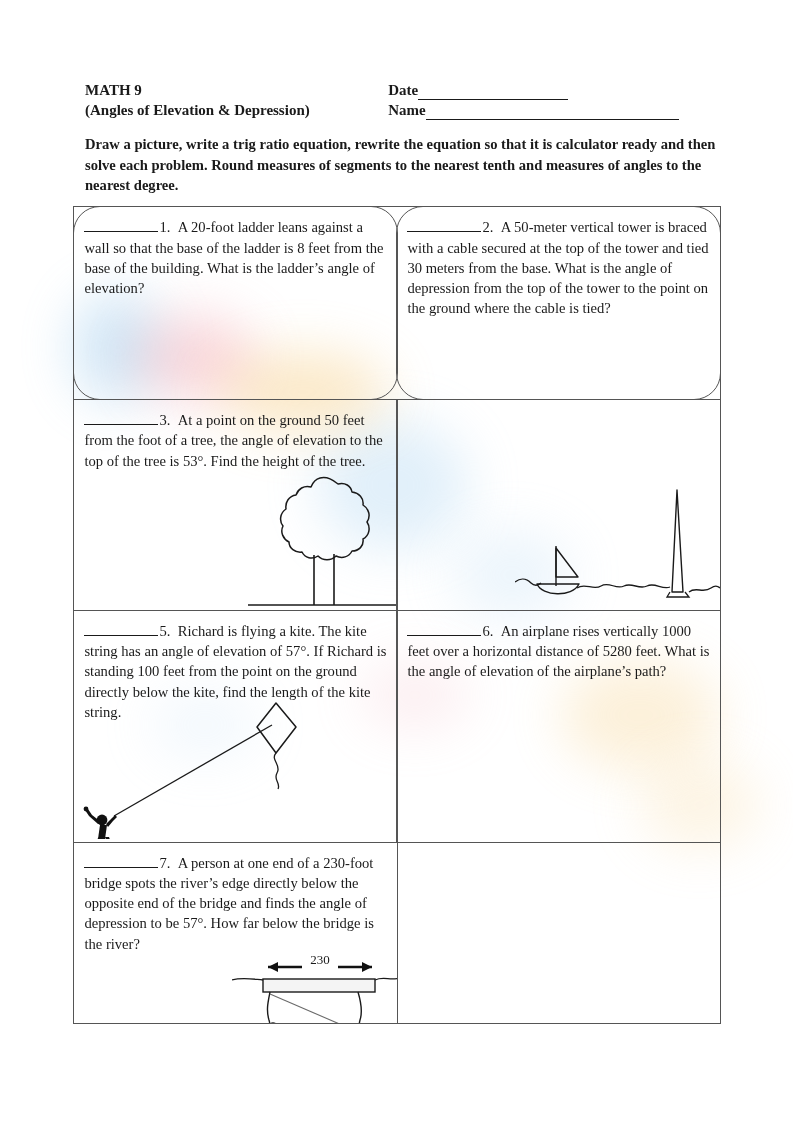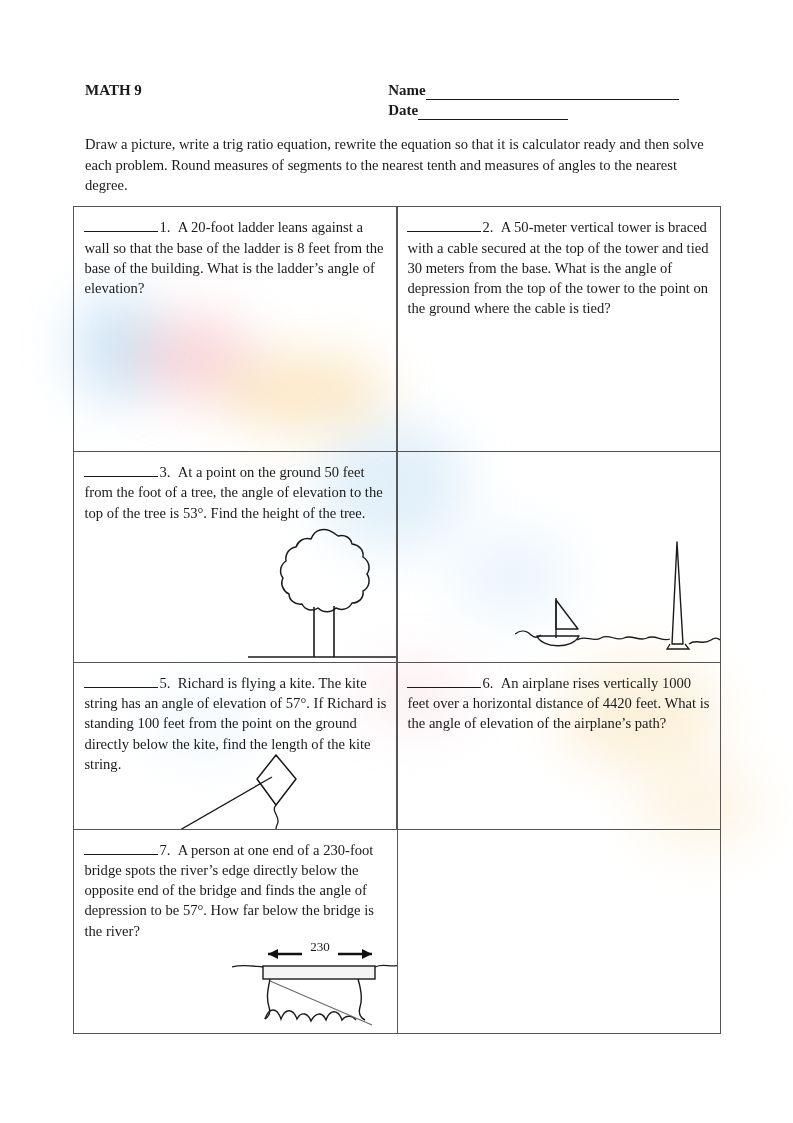--- a/index.html
+++ b/index.html
@@ -67,20 +67,21 @@
   
   .instructions {
     position: absolute;
     left: 85px;
     top: 134px;
     width: 635px;
     font-size: 14.6px;
     line-height: 20.5px;
     color: #1a1a1a;
     text-align: left;
+    font-weight: bold;
   }
 
   
   .grid {
     position: absolute;
     left: 73px;
     top: 206px;
     width: 646px;
     border: 1.2px solid #555;
     border-collapse: collapse;
@@ -88,24 +89,24 @@
     grid-template-columns: 1fr 1fr;
   }
   .cell {
     position: relative;
     border: 1.2px solid #555;
     margin: -0.6px;
     padding: 10px 10px 4px 10px;
     box-sizing: border-box;
     overflow: hidden;
   }
-  .r1 { height: 246px; }
+  .r1 { height: 194px; border-radius: 27px; }
   .r2 { height: 212px; }
-  .r3 { height: 168px; }
-  .r4 { height: 205px; }
+  .r3 { height: 233px; }
+  .r4 { height: 182px; }
 
   .qtext {
     font-size: 14.6px;
     line-height: 20.2px;
     color: #1a1a1a;
     position: relative;
     z-index: 3;
   }
   .blank {
     display: inline-block;
@@ -128,27 +129,28 @@
 <div class="wm wm-yel1"></div>
 <div class="wm wm-yel2"></div>
 <div class="wm wm-yel3"></div>
 <div class="wm wm-blue4"></div>
 
 <div class="page">
 
   <div class="header">
     <div class="hdr-left">
       <div class="hdr-line">MATH 9</div>
+      <div class="hdr-line">(Angles of Elevation &amp; Depression)</div>
     </div>
     <div class="hdr-right">
       <div class="hdr-line">
+        <span>Date</span><span class="rule-date"></span>
+      </div>
+      <div class="hdr-line">
         <span>Name</span><span class="rule-name"></span>
-      </div>
-      <div class="hdr-line">
-        <span>Date</span><span class="rule-date"></span>
       </div>
     </div>
   </div>
 
   <div class="instructions">Draw a picture, write a trig ratio equation, rewrite the equation so that it is calculator ready and then solve each problem.  Round measures of segments to the nearest tenth and measures of angles to the nearest degree.</div>
 
   <div class="grid">
 
     <div class="cell r1">
       <div class="qtext">
@@ -231,21 +233,21 @@
 
           <circle cx="12" cy="112" r="2.4" stroke="none"></circle>
         </g>
 
         <line x1="0" y1="160" x2="310" y2="160" stroke="#1a1a1a" stroke-width="1.2"></line>
       </svg>
     </div>
 
     <div class="cell r3">
       <div class="qtext">
-        <span class="blank"></span><span>6.</span>&nbsp;&nbsp;<span>An airplane rises vertically 1000 feet over a horizontal distance of 4420 feet.  What is the angle of elevation of the airplane’s path?</span>
+        <span class="blank"></span><span>6.</span>&nbsp;&nbsp;<span>An airplane rises vertically 1000 feet over a horizontal distance of 5280 feet.  What is the angle of elevation of the airplane’s path?</span>
       </div>
     </div>
 
     <div class="cell r4">
       <div class="qtext">
         <span class="blank"></span><span>7.</span>&nbsp;&nbsp;<span>A person at one end of a 230-foot bridge spots the river’s edge directly below the opposite end of the bridge and finds the angle of depression to be 57°.  How far below the bridge is the river?</span>
       </div>
       <svg class="art" style="left:158px; top:105px;" width="168" height="98" viewBox="0 0 168 98">
 
         <text x="88" y="16" font-family="Liberation Serif, serif" font-size="13" fill="#1a1a1a" text-anchor="middle">230</text>

